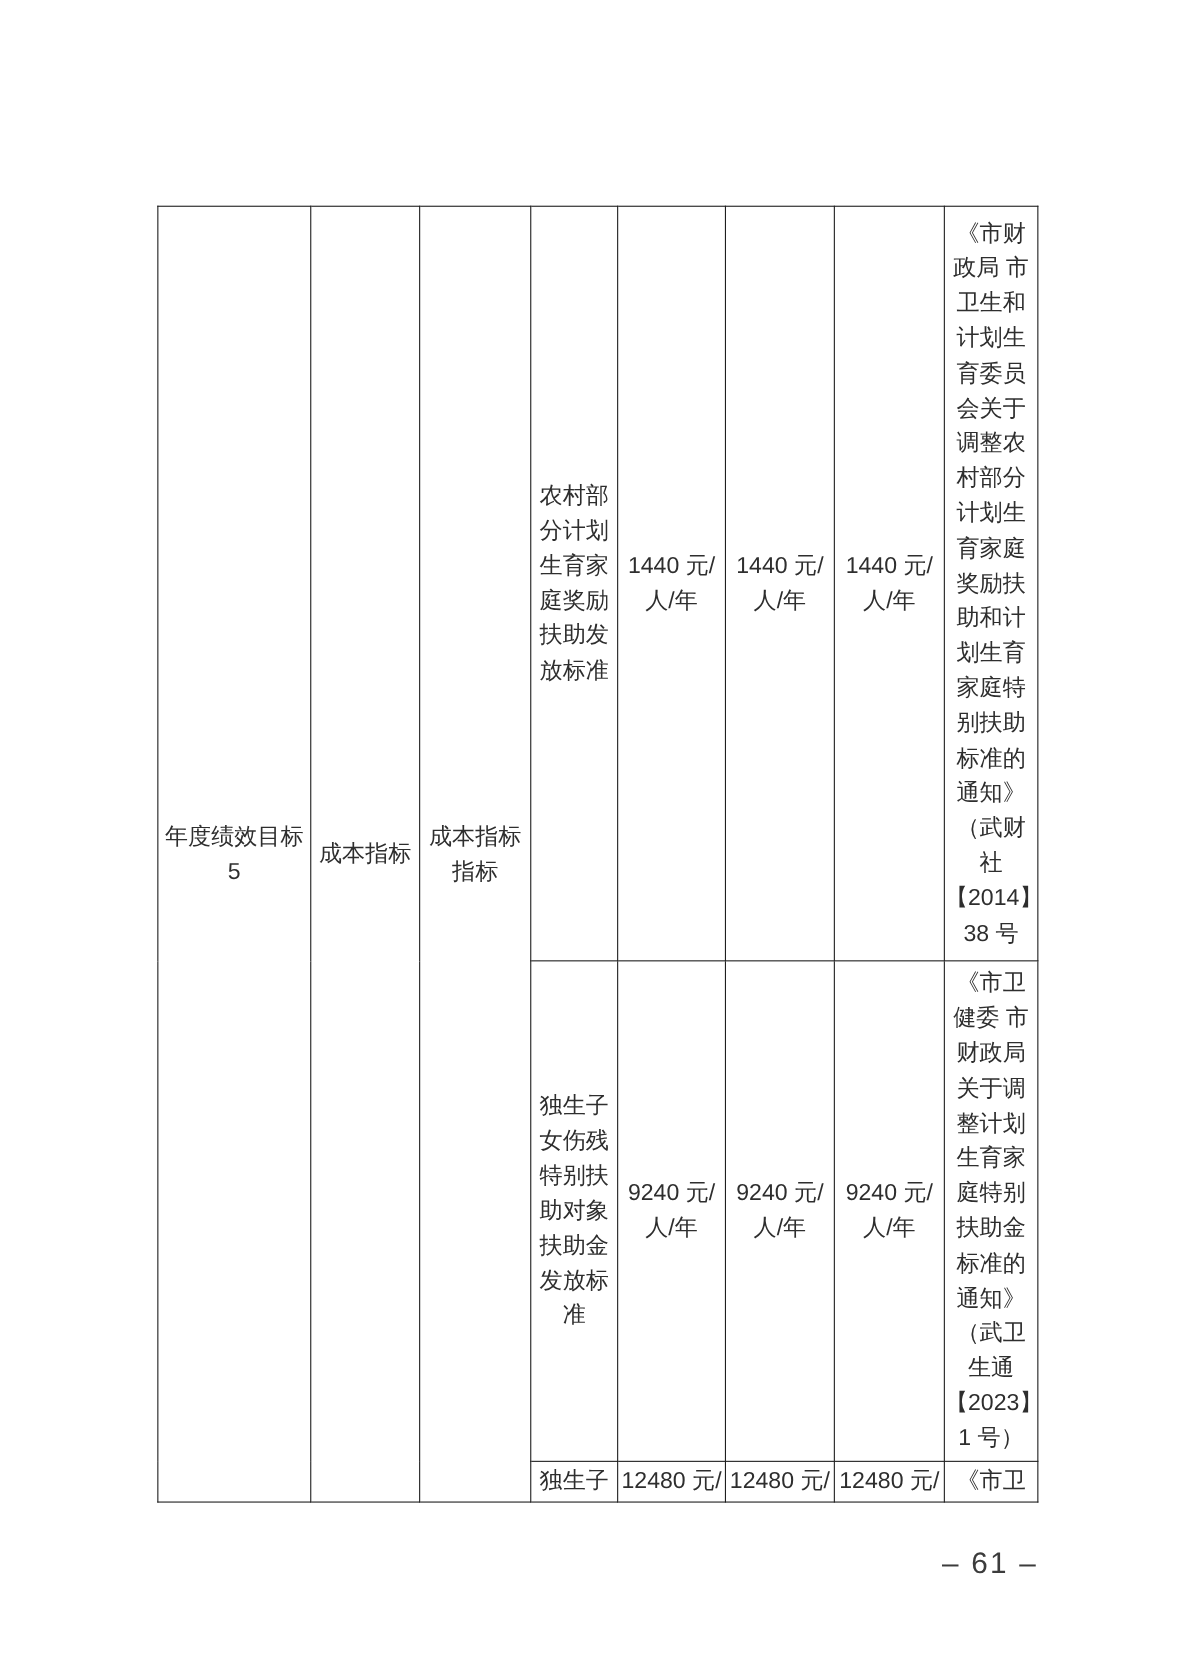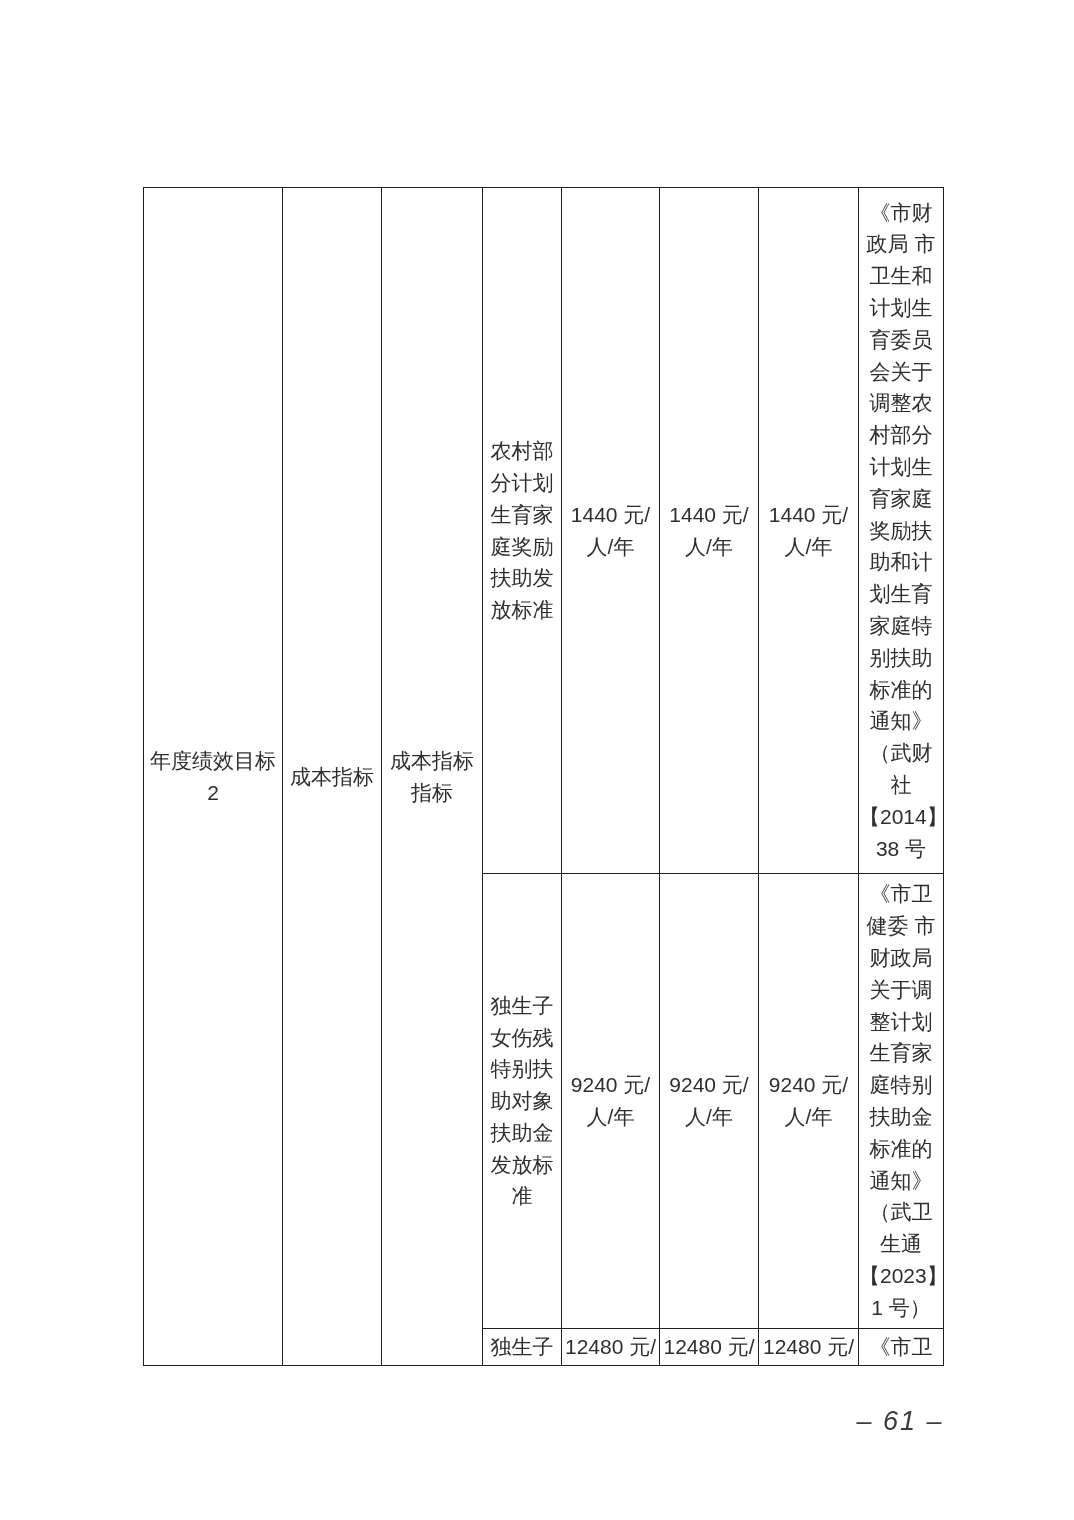--- a/index.html
+++ b/index.html
@@ -37,21 +37,20 @@
   td.cut-cell { vertical-align: middle; }
   .page-number {
     position: absolute;
     left: 810px;
     top: 1406px;
     width: 180px;
     text-align: center;
     font-size: 27px;
     letter-spacing: 2px;
     color: #3c3c3c;
-    font-style: italic;
   }
 </style>
 </head>
 <body>
 
 <div class="page">
 
   <table class="grid">
     <colgroup>
       <col style="width:139px">
@@ -59,21 +58,21 @@
       <col style="width:101px">
       <col style="width:79px">
       <col style="width:98px">
       <col style="width:99px">
       <col style="width:100px">
       <col style="width:85px">
     </colgroup>
     <tbody>
         <tr class="row-1">
       <td rowspan="3">年度绩效目标
-2</td>
+5</td>
       <td rowspan="3">成本指标</td>
       <td rowspan="3">成本指标
 指标</td>
       <td>农村部
 分计划
 生育家
 庭奖励
 扶助发
 放标准</td>
       <td>1440 元/

